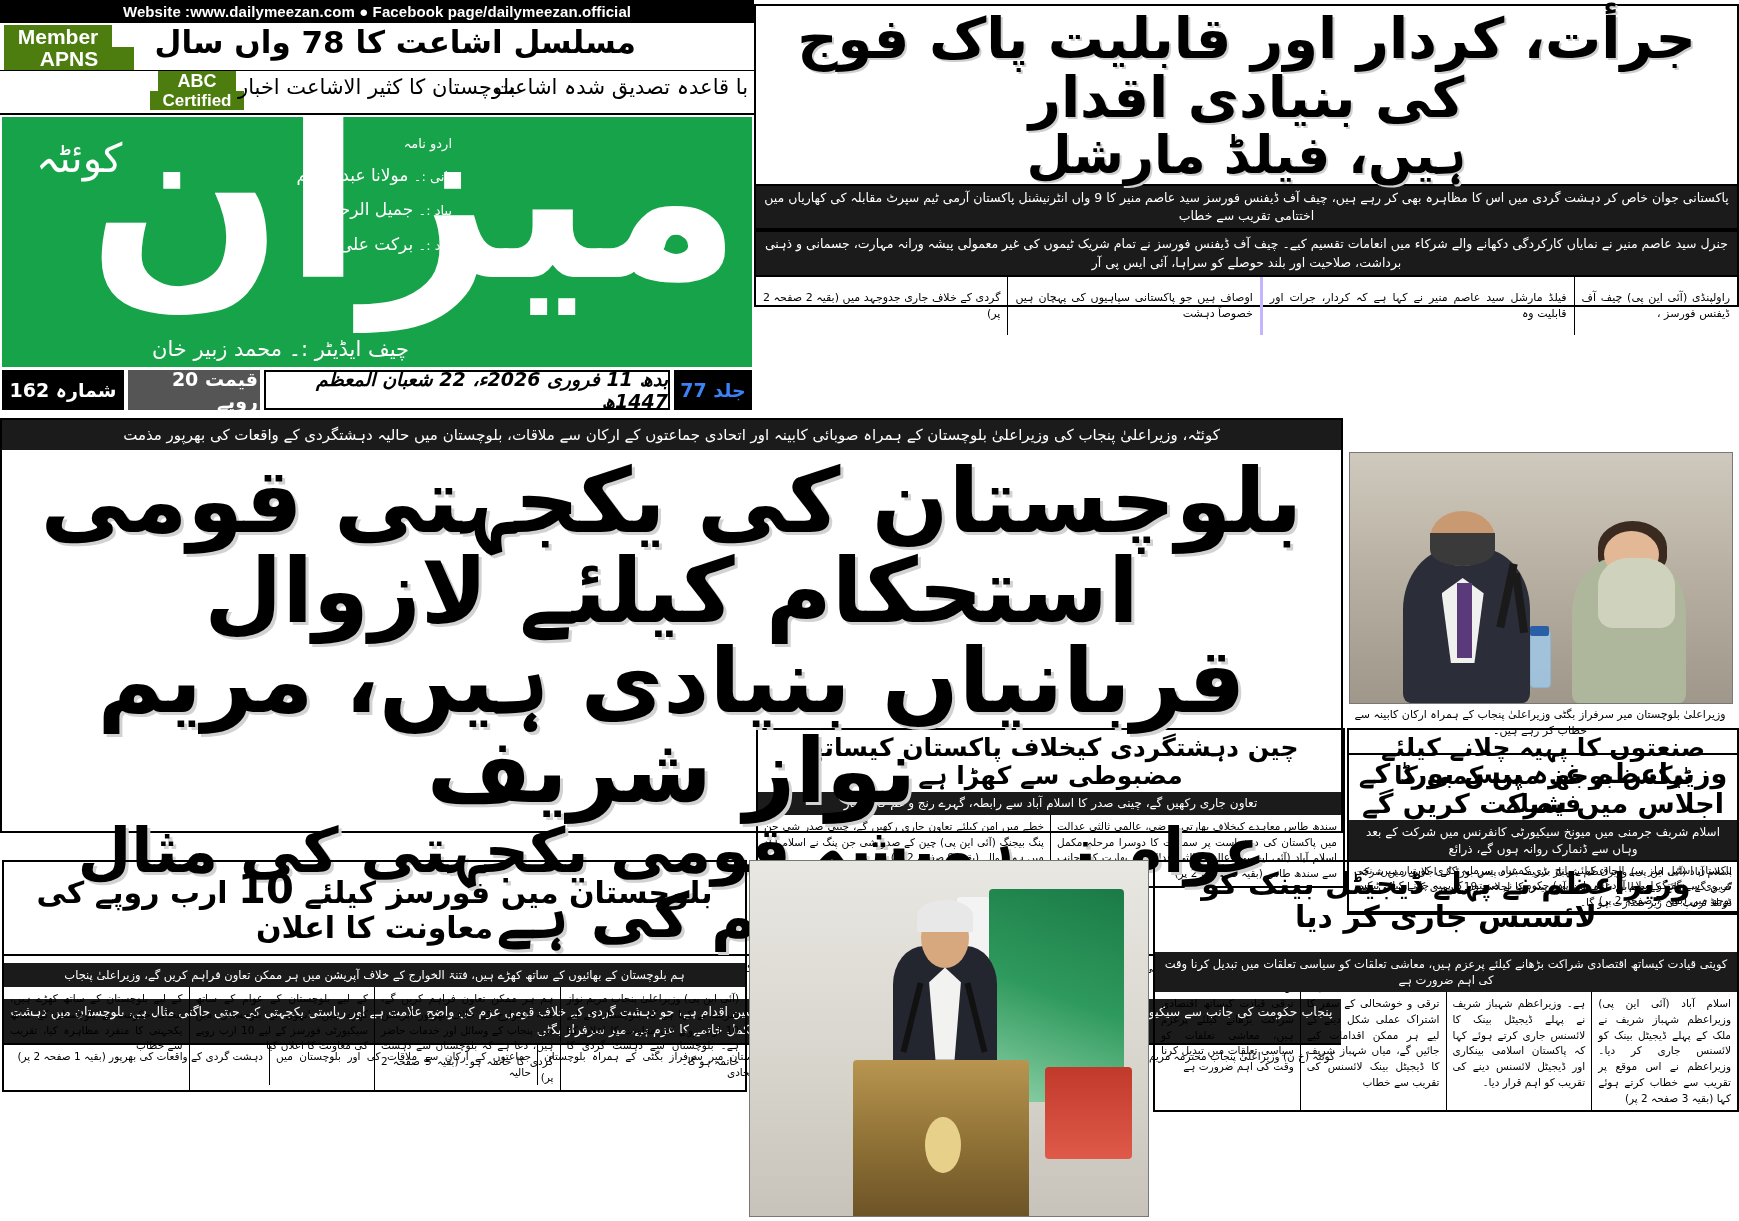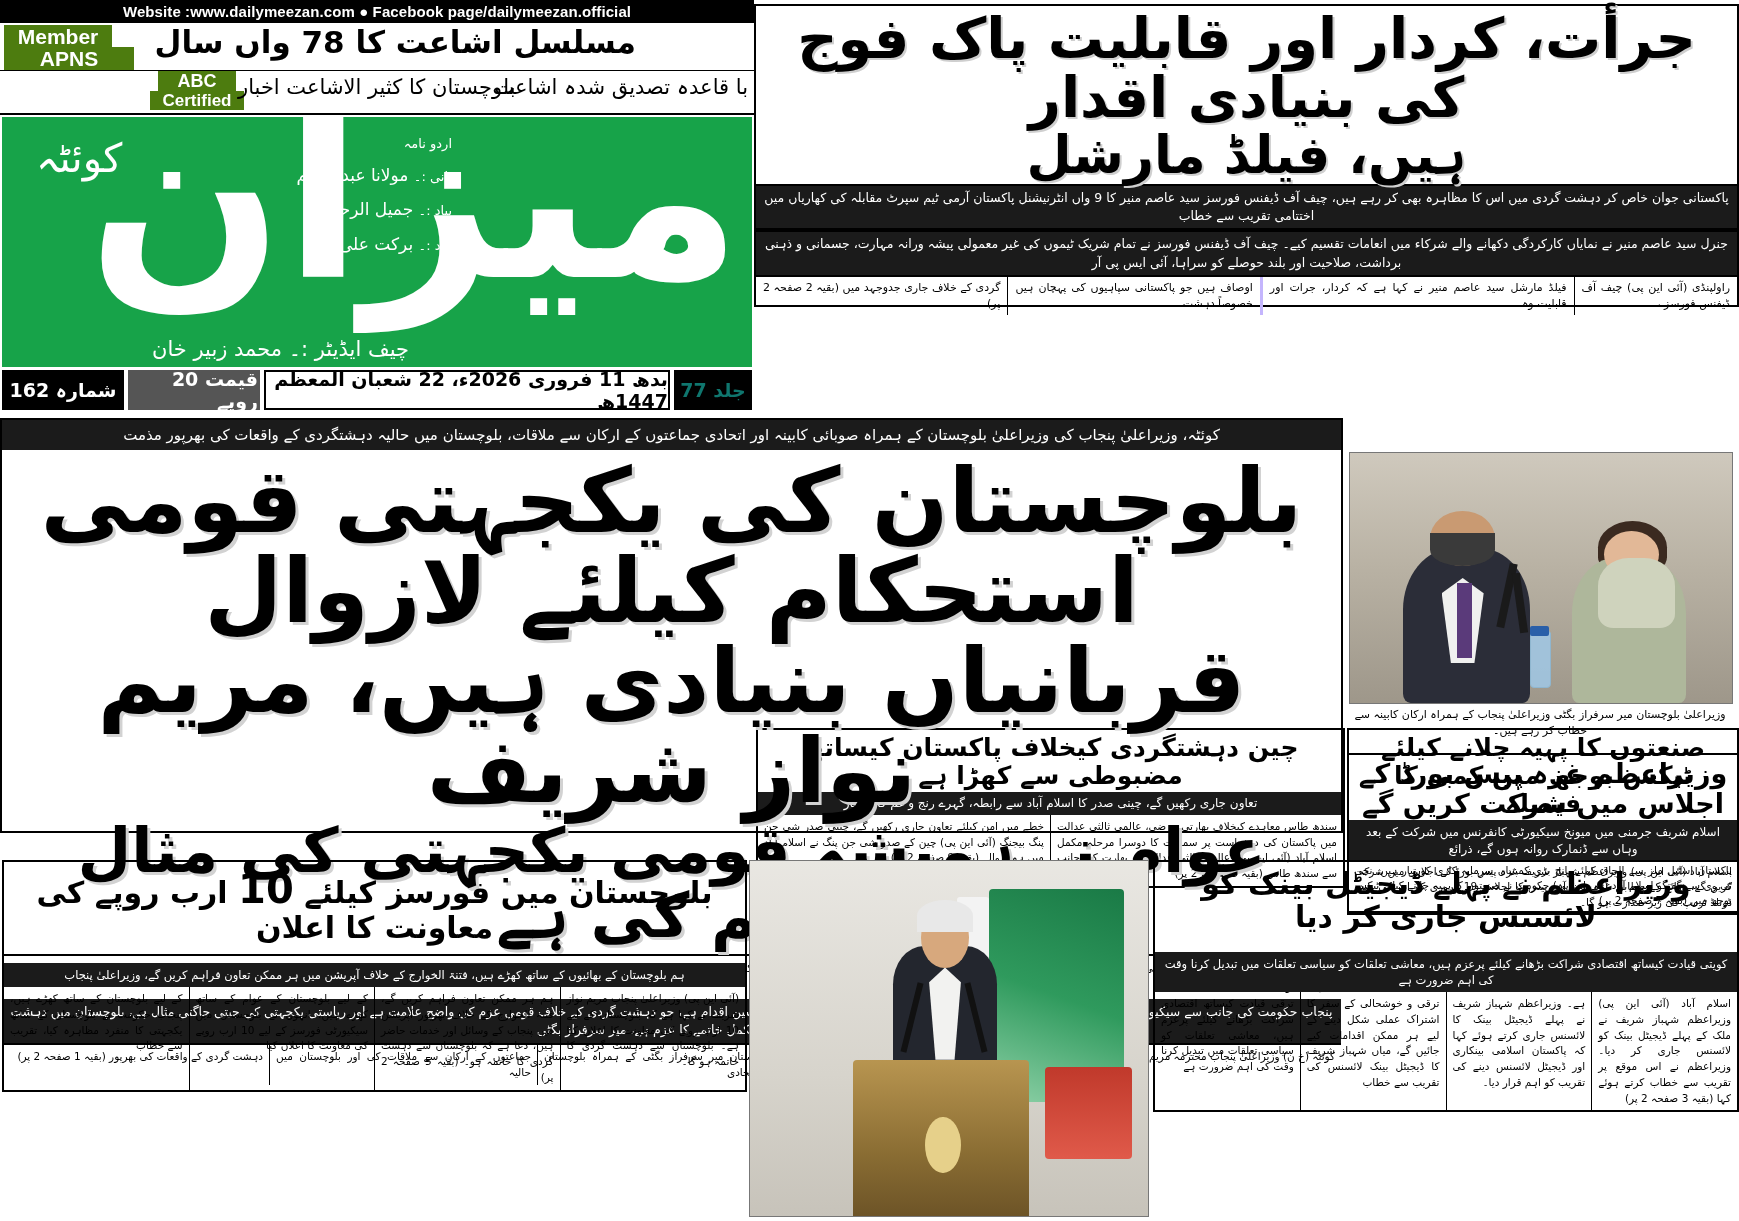--- a/index.html
+++ b/index.html
@@ -10,21 +10,21 @@
   .urdu{font-family:"DejaVu Sans","Liberation Sans",sans-serif;direction:rtl;unicode-bidi:bidi-override;}
   .hdl{font-weight:bold;text-align:center;line-height:1.05;letter-spacing:-.5px;}
   .kicker{background:#1b1b1b;color:#fff;font-size:12.5px;line-height:1.45;padding:3px 6px;text-align:center;direction:rtl;}
 
   
   .topstrip{position:absolute;left:0;top:0;width:1739px;height:412px;}
   .lead{position:absolute;right:0;top:4px;width:985px;height:303px;border:2px solid #000;box-sizing:border-box;}
   .lead-title{padding:4px 8px 2px;font-size:56px;text-shadow:2px 2px 0 #cfcfcf;}
   .lead-title .l2{font-size:52px;}
   .lead-sub{border-top:2px solid #000;border-bottom:2px solid #000;}
-  .lead-body{padding:3px 7px;font-size:11px;line-height:1.45;direction:rtl;text-align:justify;}
+  .lead-body{padding:13px 7px;font-size:11px;line-height:1.45;direction:rtl;text-align:justify;}
 
   
   .mast{position:absolute;left:0;top:0;width:754px;height:412px;box-sizing:border-box;}
   .webbar{background:#000;color:#fff;font-family:"Liberation Sans",sans-serif;font-weight:bold;
           font-size:15px;text-align:center;padding:3px 0;direction:ltr;letter-spacing:.1px;}
   .claim{position:relative;height:47px;border-bottom:1px solid #000;overflow:hidden;}
   .claim-u{position:absolute;right:118px;top:1px;font-size:31px;font-weight:bold;direction:rtl;}
   .badge{position:absolute;background:#4d7c0f;color:#fff;font-family:"Liberation Sans",sans-serif;
          font-weight:bold;text-align:center;line-height:1.0;}
   .b-member{left:4px;top:2px;width:108px;font-size:21px;padding:1px 0;}
@@ -40,22 +40,22 @@
             line-height:1;direction:rtl;font-family:"DejaVu Sans",sans-serif;white-space:nowrap;}
   .mastcity{position:absolute;left:34px;top:18px;font-size:40px;color:#fff;direction:rtl;}
   .founders{position:absolute;right:300px;top:14px;color:#fff;font-size:17px;text-align:right;
             line-height:2.05;direction:rtl;}
   .founders .lbl{font-size:13px;}
   .chiefed{position:absolute;left:150px;bottom:6px;color:#fff;font-size:21px;direction:rtl;}
 
   .datebar{display:flex;height:40px;margin:3px 2px 0;direction:rtl;align-items:stretch;}
   .dbox{border:2px solid #000;display:flex;align-items:center;justify-content:center;
         font-weight:bold;direction:rtl;box-sizing:border-box;}
-  .d-vol{background:#000;color:#0f766e;width:78px;font-size:19px;margin-left:4px;border-color:#000;}
-  .d-date{flex:1;font-size:19px;margin-left:4px;}
+  .d-vol{background:#000;color:#3b82f6;width:78px;font-size:19px;margin-left:4px;border-color:#000;}
+  .d-date{flex:1;font-size:19px;margin-left:4px;font-style:italic;}
   .d-price{background:#555;color:#fff;width:132px;font-size:19px;margin-left:4px;border-color:#555;}
   .d-issue{background:#000;color:#fff;width:122px;font-size:19px;}
 
   
   .strip2{position:absolute;left:0;top:412px;width:1739px;height:0;}
   .s-tax{position:absolute;right:0;top:316px;width:392px;border:2px solid #000;box-sizing:border-box;}
   .s-china{position:absolute;right:394px;top:316px;width:589px;border:2px solid #000;box-sizing:border-box;}
 
   .mini-hdl{font-size:25px;font-weight:bold;text-align:center;padding:4px 6px 2px;line-height:1.12;direction:rtl;}
   .mini-kick{background:#1b1b1b;color:#fff;font-size:12px;line-height:1.4;padding:3px 5px;text-align:center;direction:rtl;}

